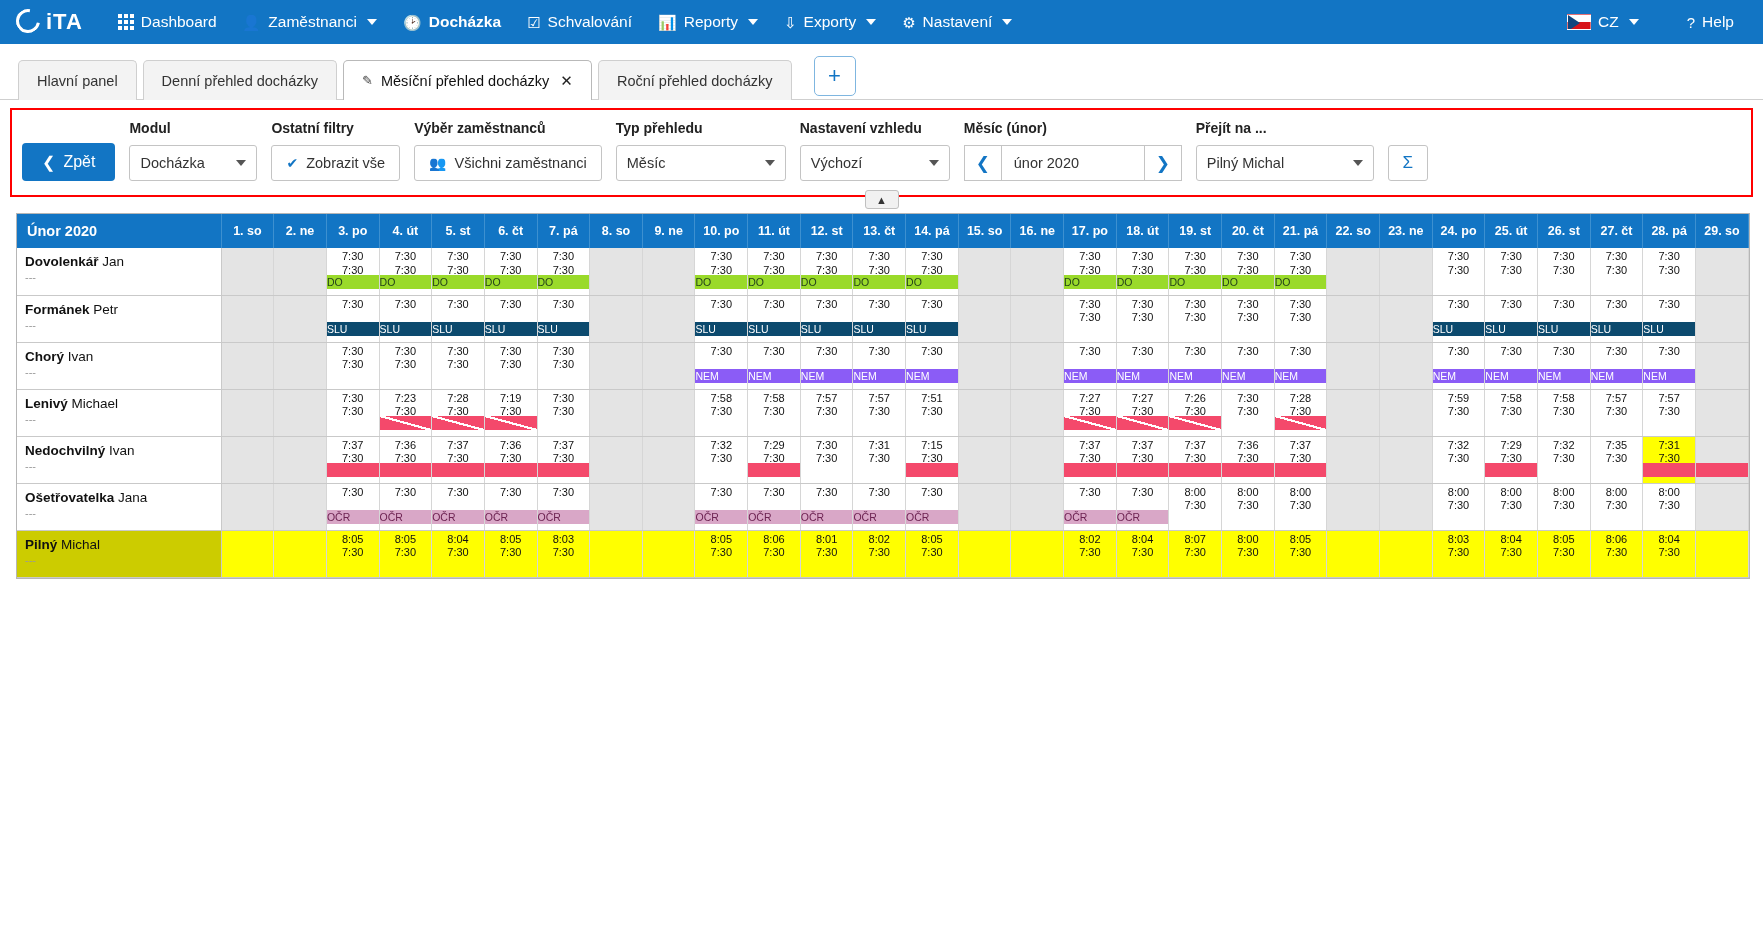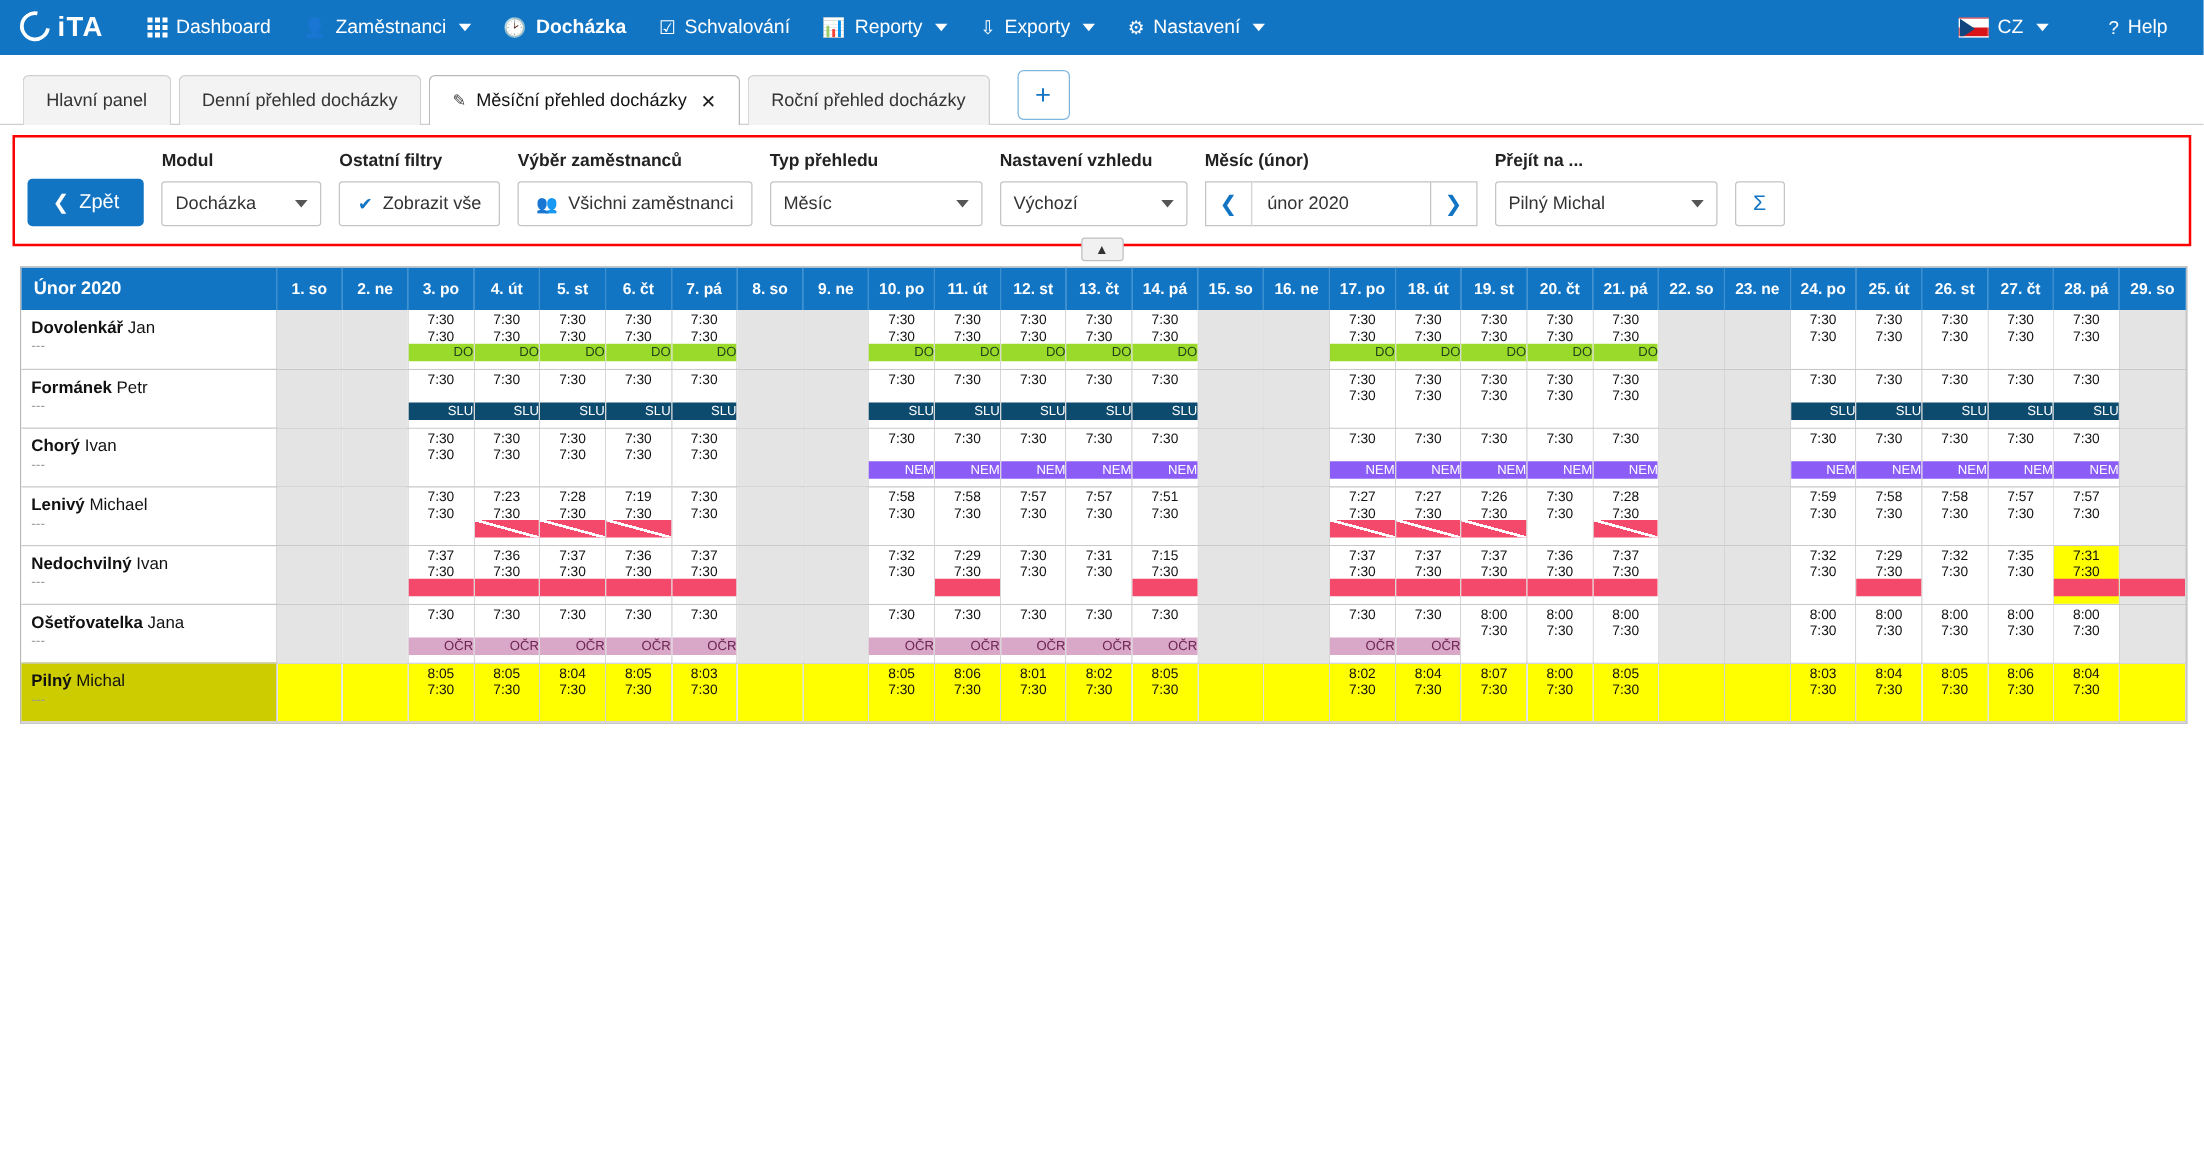--- a/index.html
+++ b/index.html
@@ -217,21 +217,21 @@
     height: 47px;
     background: #ffffff;
   }
   tbody td.cell.weekend { background: #e4e4e4; }
   tbody td.cell.ylw { background: #ffff00; }
   .times {
     display: block; text-align: center; line-height: 1.25;
     padding-top: 2px; color: #111; font-size: 11px;
   }
   .code {
-    display: block; text-align: right; font-size: 10.5px;
+    display: block; text-align: left; font-size: 10.5px;
     color: #ffffff; line-height: 14px; height: 14px;
     position: absolute; left: 0; right: 0; bottom: 6px;
   }
   .bar {
     position: absolute; left: 0; right: 0; bottom: 6px; height: 14px;
   }
   .bar.slash {
     background-image: linear-gradient(to top right,
       transparent 0%, transparent 46%, #ffffff 46%, #ffffff 54%, transparent 54%);
   }

